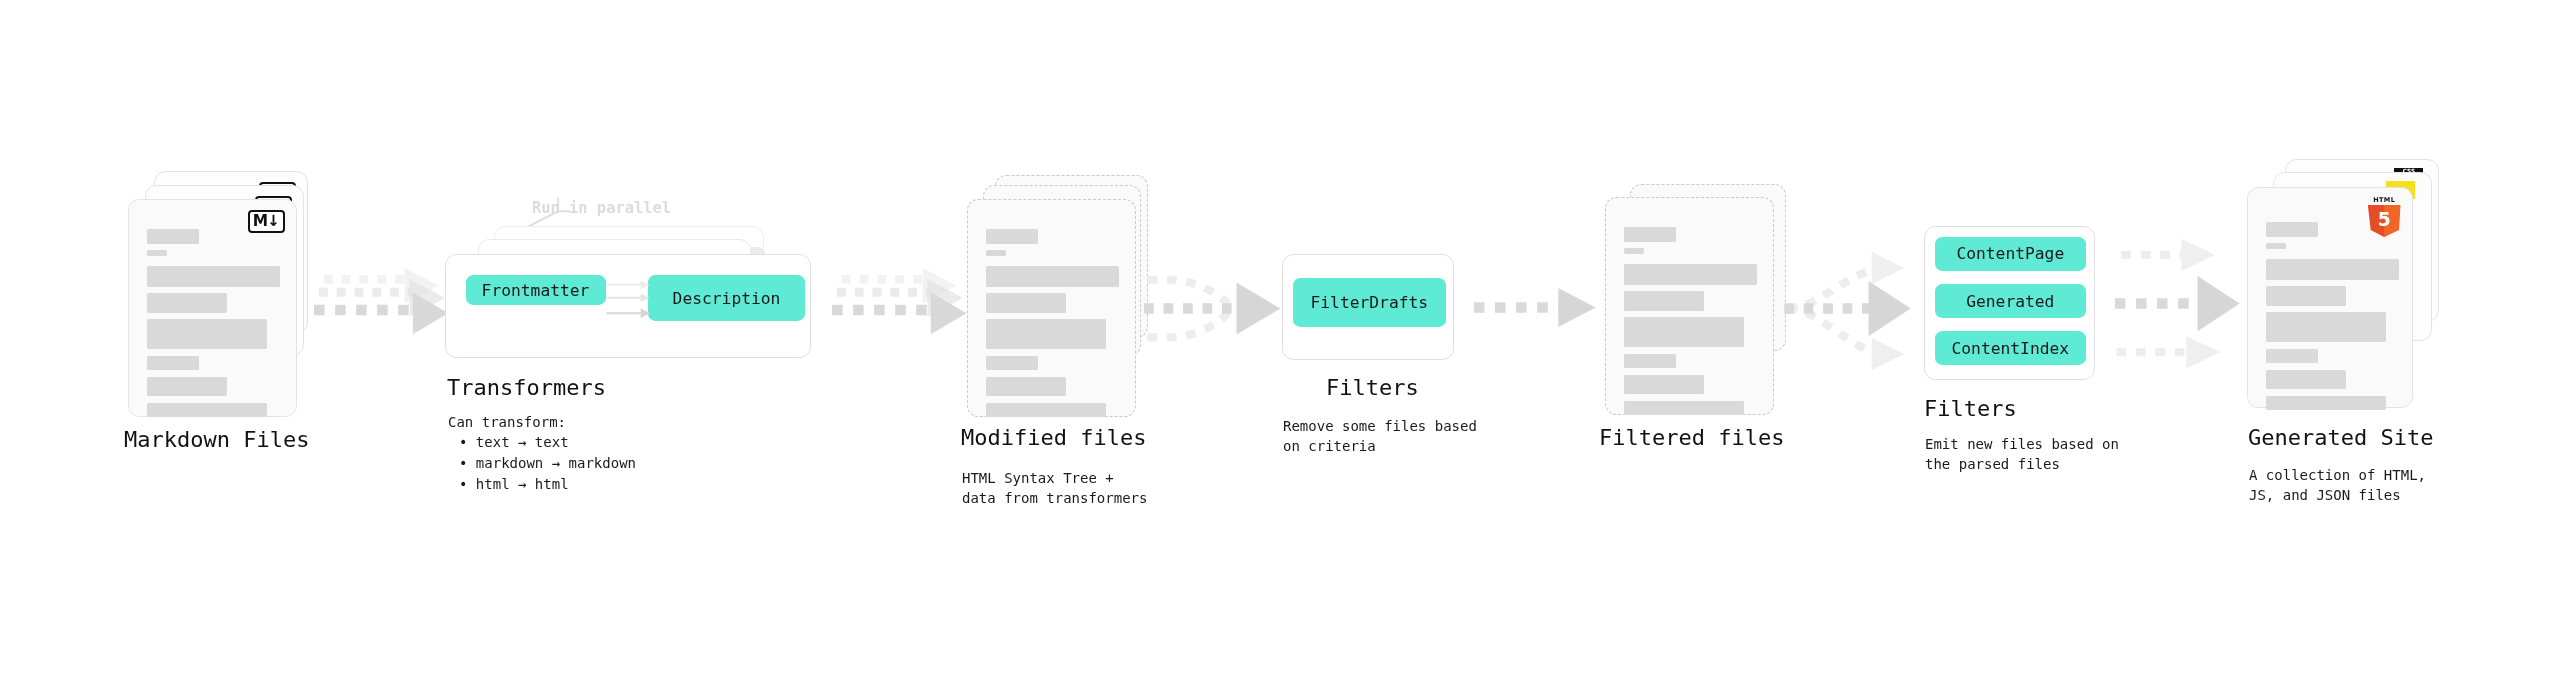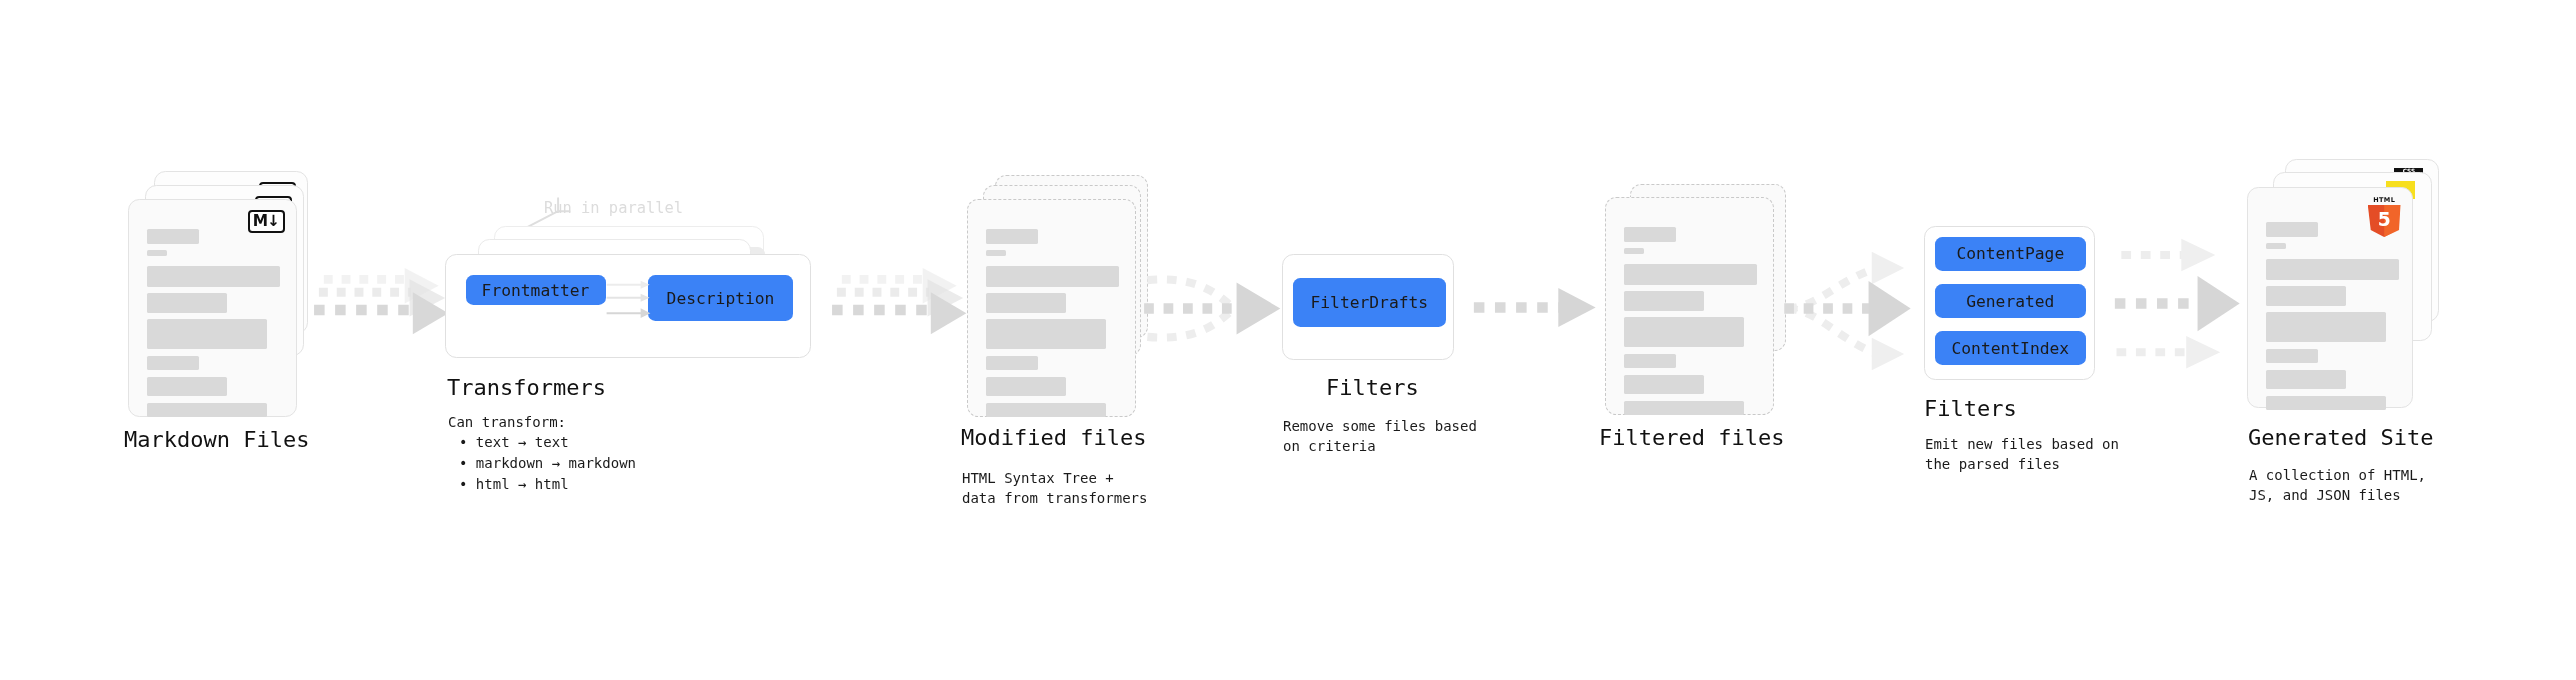--- a/index.html
+++ b/index.html
@@ -77,21 +77,21 @@
 
   
   .groupbox {
     position: absolute;
     border: 1.3px solid #e0e0e0;
     border-radius: 11.4px;
     background: #ffffff;
   }
   .pill {
     position: absolute;
-    background: #3b82f6;
+    background: #5eead4;
     border-radius: 7.3px;
     display: flex; align-items: center; justify-content: center;
     font-size: 16.3px; color: #1a1a1a; white-space: nowrap;
     font-family: "DejaVu Sans Mono", "Liberation Mono", monospace;
   }
 
   
   .title {
     position: absolute;
     font-size: 22px; color: #111; white-space: nowrap;
@@ -167,33 +167,33 @@
         </g>
       <polygon points="128,30 172,56 128,82" fill="#d8d8d8"></polygon>
     </svg>
   </div>
 
   <div class="node">
 
     <svg style="position:absolute;left:488px;top:195px;" width="98" height="73" viewBox="0 0 120 90">
       <path d="M5 88 L5 62 L86 20 L86 4 M86 20 L100 20" fill="none" stroke="#dedede" stroke-width="2.4" stroke-linecap="round" stroke-linejoin="round"></path>
     </svg>
-    <div class="note" style="left:544px; top:199px;">Run in parallel</div>
+    <div class="note" style="left:532px; top:199px;font-weight:bold;">Run in parallel</div>
 
     <div class="groupbox" style="left:494px; top:226px; width:270px; height:106px; border-color:#ededed;">
       <div class="pill" style="left:21px; top:19.5px; width:106px; height:42px; background:#ececec; color:transparent;">&nbsp;</div>
       <div class="pill" style="left:164px; top:19.5px; width:106px; height:42px; background:#ececec; color:transparent;">&nbsp;</div>
     </div>
     <div class="groupbox" style="left:478px; top:239px; width:273px; height:109px; border-color:#eaeaea;">
       <div class="pill" style="left:21px; top:19.5px; width:110px; height:44px; background:#e6e6e6; color:transparent;">&nbsp;</div>
       <div class="pill" style="left:166px; top:19.5px; width:110px; height:44px; background:#e6e6e6; color:transparent;">&nbsp;</div>
     </div>
     <div class="groupbox" style="left:445px; top:254px; width:366px; height:104px;">
       <div class="pill" style="left:19.5px; top:20.3px; width:140px; height:30px;">Frontmatter</div>
-      <div class="pill" style="left:202px; top:20.3px; width:145px; height:46px;">Description</div>
+      <div class="pill" style="left:202px; top:20.3px; width:157px; height:46px;">Description</div>
       <svg style="position:absolute;left:159px;top:23px;" width="47" height="46" viewBox="0 0 58 56">
         <g stroke="#ececec" stroke-width="2.4" fill="none">
             <line x1="2" y1="8" x2="46" y2="8"></line>
           </g>
         <polygon points="44,3 55,8 44,13" fill="#ececec"></polygon>
         <g stroke="#e4e4e4" stroke-width="2.4" fill="none">
             <line x1="2" y1="24" x2="46" y2="24"></line>
           </g>
         <polygon points="44,19 55,24 44,29" fill="#e4e4e4"></polygon>
         <g stroke="#d6d6d6" stroke-width="2.4" fill="none">

